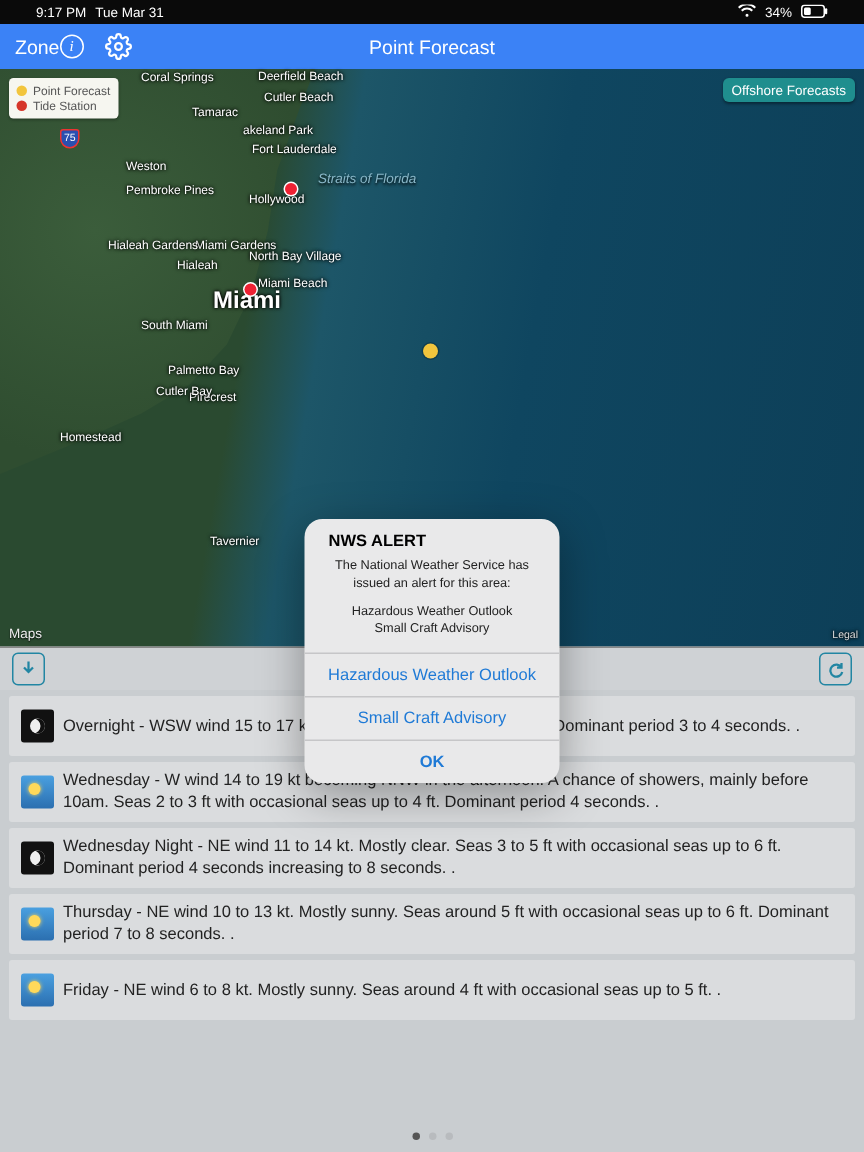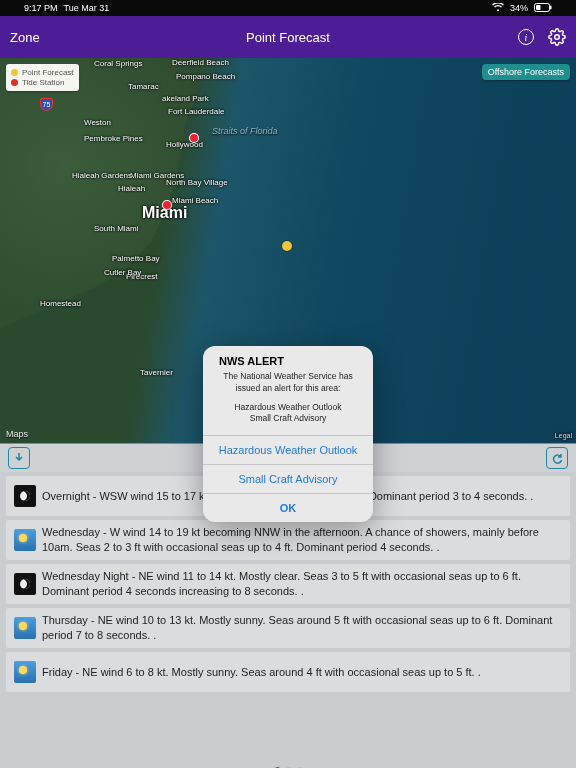--- a/index.html
+++ b/index.html
@@ -5,23 +5,23 @@
   * { box-sizing: border-box; margin: 0; padding: 0; }
   html, body { width: 576px; height: 768px; font-family: -apple-system, "Helvetica Neue", Arial, sans-serif; overflow: hidden; background:#c9cdd0; }
   .status-bar {
     height: 16px; width: 100%;
     background: #0a0a0a; color: #fff;
     display:flex; align-items:center; justify-content:space-between;
     font-size: 9px; padding: 0 24px;
   }
   .status-left, .status-right { display:flex; gap:6px; align-items:center; }
   .nav-bar {
-    height: 42px; width:100%;
-    background: #4c1d95;
-    display:flex; align-items:center; justify-content:space-between;
+    height: 30px; width:100%;
+    background: #3b82f6;
+    display:flex; align-items:center; 
     color:#fff; font-size:13px; padding:0 10px;
   }
   .nav-title { font-weight:500; position:absolute; left:0; right:0; text-align:center; pointer-events:none; }
   .nav-left, .nav-right { display:flex; align-items:center; gap:14px; }
   .icon-circle { width:16px; height:16px; border:1.5px solid #fff; border-radius:50%; display:flex; align-items:center; justify-content:center; font-size:10px; font-family: Georgia, serif; font-style:italic;}
   .gear-icon svg { display:block; }
   .map-area {
     position:relative; width:100%; height:386px;
     background: linear-gradient(100deg, #2a4a30 0%, #2a4a30 30%, #1d5668 38%, #0f4660 60%, #0d3f58 100%);
     border-bottom:1px solid #888;
@@ -171,21 +171,21 @@
     <div class="legend-row">
         <span class="dot red"></span>
         <span>Tide Station</span>
       </div>
   </div>
 
   <div class="offshore-btn">Offshore Forecasts</div>
 
   <span class="map-label" style="left:94px;top:1px;">Coral Springs</span>
   <span class="map-label" style="left:172px;top:0px;">Deerfield Beach</span>
-  <span class="map-label" style="left:176px;top:14px;">Pompano Beach</span>
+  <span class="map-label" style="left:176px;top:14px;">Cutler Beach</span>
   <span class="map-label" style="left:128px;top:24px;">Tamarac</span>
   <span class="map-label" style="left:162px;top:36px;">akeland Park</span>
   <span class="map-label" style="left:168px;top:49px;">Fort Lauderdale</span>
   <span class="map-label" style="left:84px;top:60px;">Weston</span>
   <span class="map-label" style="left:166px;top:82px;">Hollywood</span>
   <span class="map-label" style="left:84px;top:76px;">Pembroke Pines</span>
   <span class="map-label" style="left:130px;top:113px;">Miami Gardens</span>
   <span class="map-label" style="left:72px;top:113px;">Hialeah Gardens</span>
   <span class="map-label" style="left:166px;top:120px;">North Bay Village</span>
   <span class="map-label" style="left:118px;top:126px;">Hialeah</span>

